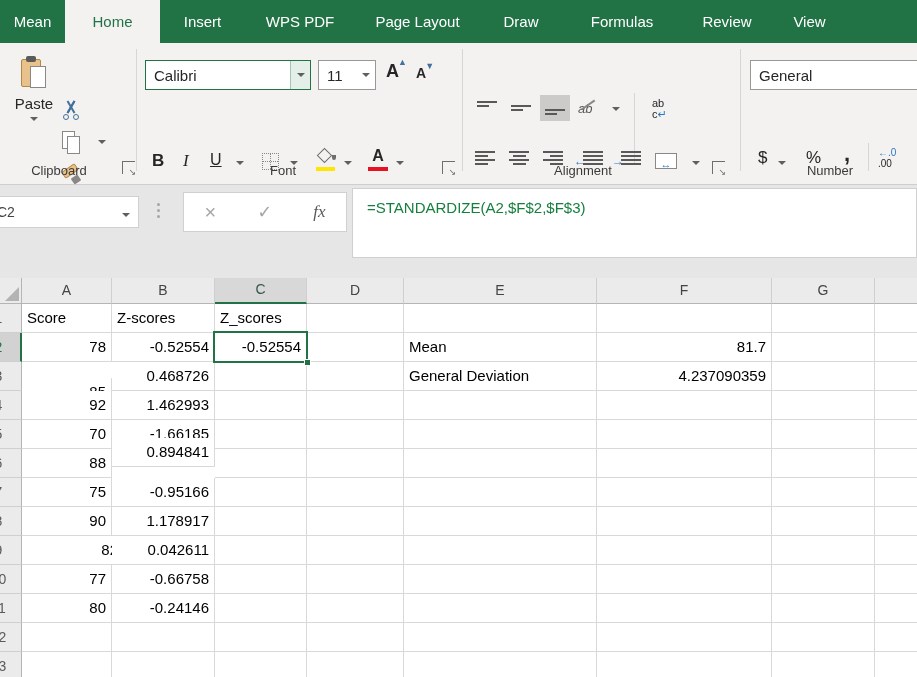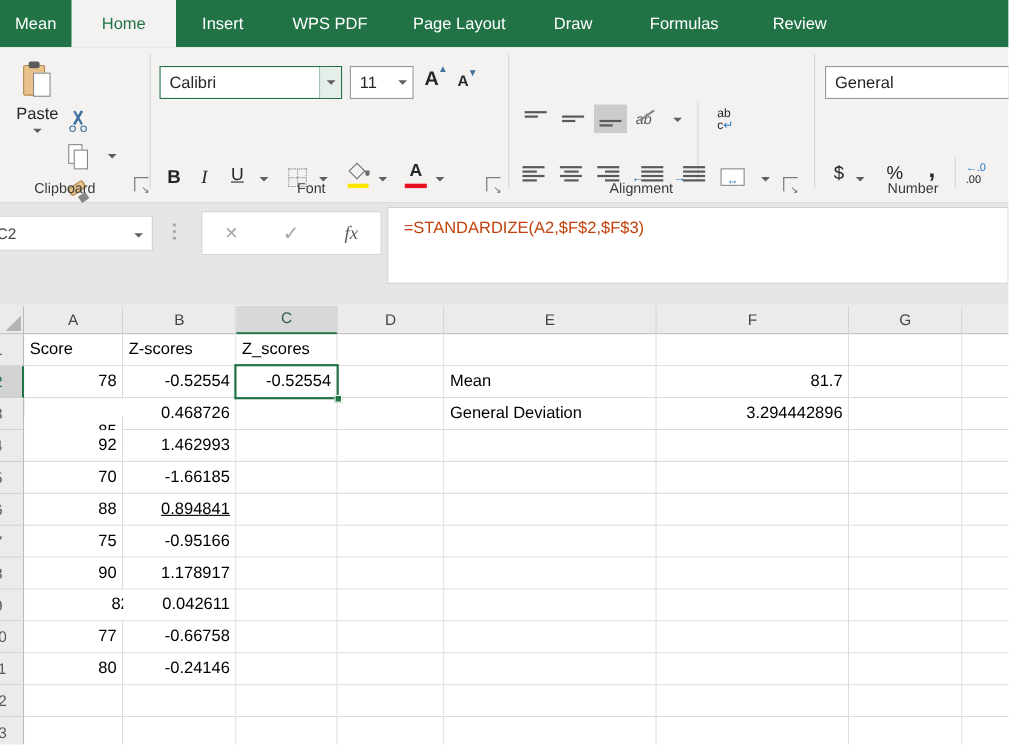--- a/index.html
+++ b/index.html
@@ -95,21 +95,21 @@
   .namebox { position:absolute; left:-14px; top:11px; width:153px; height:32px; background:#fff; border:1px solid #d0d0d0; display:flex; align-items:center; overflow:hidden; }
   .namebox .val { font-size:14px; color:#444; padding-left:10px; flex:1; }
   .namebox .dd { width:24px; text-align:center; }
   .fbar-dots { position:absolute; left:156px; top:18px; width:4px; display:flex; flex-direction:column; gap:3px; align-items:center; }
   .fbar-dots i { width:3px; height:3px; background:#a6a6a6; border-radius:50%; }
   .fbar-btns { position:absolute; left:183px; top:7px; width:164px; height:40px; background:#fff; border:1px solid #d0d0d0; display:flex; align-items:center; justify-content:space-around; }
   .fbtn-x { color:#a6a6a6; font-size:20px; }
   .fbtn-check { color:#a6a6a6; font-size:18px; }
   .fbtn-fx { color:#595959; font-size:17px; font-style:italic; font-family:"Liberation Serif", serif; }
   .formula-input { position:absolute; left:352px; top:3px; width:565px; height:70px; background:#fff; border:1px solid #d0d0d0; }
-  .formula-input .txt { font-size:15px; color:#c2410c; padding:10px 0 0 14px; white-space:nowrap; }
+  .formula-input .txt { font-size:15px; color:#15803d; padding:10px 0 0 14px; white-space:nowrap; }
 
   
   .sheet { position:absolute; left:0; top:278px; width:978px; height:399px; background:#fff; overflow:hidden; }
   .colhdr { position:absolute; top:0; height:26px; background:#ebebeb; border-right:1px solid #cfcfcf; border-bottom:1px solid #b5b5b5; color:#444; font-size:14px; text-align:center; line-height:25px; }
   .colhdr.sel { background:#d8d8d8; border-bottom:2px solid #217346; color:#33584a; line-height:23px; }
   .corner { position:absolute; left:0; top:0; width:22px; height:26px; background:#ebebeb; border-right:1px solid #b5b5b5; border-bottom:1px solid #b5b5b5; }
   .corner .tri { position:absolute; right:2px; bottom:2px; width:0; height:0; border-left:14px solid transparent; border-bottom:14px solid #b3b3b3; }
   .rowhdr { position:absolute; left:0; width:22px; background:#ebebeb; border-right:1px solid #b5b5b5; border-bottom:1px solid #cfcfcf; overflow:hidden; }
   .rowhdr .n { display:block; width:47px; margin-left:-25px; text-align:center; font-size:14px; color:#5a5a5a; line-height:28px; }
   .rowhdr.sel { background:#d2d2d2; border-right:2px solid #217346; }
@@ -127,20 +127,21 @@
 
   <div class="tabbar">
     <div class="tab" style="width:65px">Mean</div>
     <div class="tab active" style="width:95px">Home</div>
     <div class="tab" style="width:85px">Insert</div>
     <div class="tab" style="width:110px">WPS PDF</div>
     <div class="tab" style="width:125px">Page Layout</div>
     <div class="tab" style="width:82px">Draw</div>
     <div class="tab" style="width:120px">Formulas</div>
     <div class="tab" style="width:90px">Review</div>
+    <div class="tab" style="width:75px">View</div>
   </div>
 
   <div class="ribbon">
 
     <div class="paste-btn">
       <div class="clipboard-icon">
           <div class="board"></div>
           <div class="clip"></div>
           <div class="page"></div>
         </div>
@@ -352,21 +353,21 @@
         <div class="cell txt" style="left: 772px; top: 55px; width: 103px; height: 29px;"></div>
         <div class="cell txt" style="left: 875px; top: 55px; width: 103px; height: 29px;"></div>
         <div class="rowhdr" style="top: 84px; height: 29px;">
           <span class="n">3</span>
         </div>
         <div class="cell num" style="left: 22px; top: 100px; width: 90px; height: 29px;">85</div>
         <div class="cell num" style="left: 112px; top: 84px; width: 103px; height: 29px;">0.468726</div>
         <div class="cell txt" style="left: 215px; top: 84px; width: 92px; height: 29px;"></div>
         <div class="cell txt" style="left: 307px; top: 84px; width: 97px; height: 29px;"></div>
         <div class="cell txt" style="left: 404px; top: 84px; width: 193px; height: 29px;">General Deviation</div>
-        <div class="cell num" style="left: 597px; top: 84px; width: 175px; height: 29px;">3.294442896</div>
+        <div class="cell num" style="left: 597px; top: 84px; width: 175px; height: 29px;">4.237090359</div>
         <div class="cell txt" style="left: 772px; top: 84px; width: 103px; height: 29px;"></div>
         <div class="cell txt" style="left: 875px; top: 84px; width: 103px; height: 29px;"></div>
         <div class="rowhdr" style="top: 113px; height: 29px;">
           <span class="n">4</span>
         </div>
         <div class="cell num" style="left: 22px; top: 113px; width: 90px; height: 29px;">92</div>
         <div class="cell num" style="left: 112px; top: 113px; width: 103px; height: 29px;">1.462993</div>
         <div class="cell txt" style="left: 215px; top: 113px; width: 92px; height: 29px;"></div>
         <div class="cell txt" style="left: 307px; top: 113px; width: 97px; height: 29px;"></div>
         <div class="cell txt" style="left: 404px; top: 113px; width: 193px; height: 29px;"></div>
@@ -381,21 +382,21 @@
         <div class="cell txt" style="left: 215px; top: 142px; width: 92px; height: 29px;"></div>
         <div class="cell txt" style="left: 307px; top: 142px; width: 97px; height: 29px;"></div>
         <div class="cell txt" style="left: 404px; top: 142px; width: 193px; height: 29px;"></div>
         <div class="cell txt" style="left: 597px; top: 142px; width: 175px; height: 29px;"></div>
         <div class="cell txt" style="left: 772px; top: 142px; width: 103px; height: 29px;"></div>
         <div class="cell txt" style="left: 875px; top: 142px; width: 103px; height: 29px;"></div>
         <div class="rowhdr" style="top: 171px; height: 29px;">
           <span class="n">6</span>
         </div>
         <div class="cell num" style="left: 22px; top: 171px; width: 90px; height: 29px;">88</div>
-        <div class="cell num" style="left: 112px; top: 171px; width: 103px; height: 29px; text-decoration: underline;">0.894841</div>
+        <div class="cell num" style="left: 112px; top: 160px; width: 103px; height: 29px;">0.894841</div>
         <div class="cell txt" style="left: 215px; top: 171px; width: 92px; height: 29px;"></div>
         <div class="cell txt" style="left: 307px; top: 171px; width: 97px; height: 29px;"></div>
         <div class="cell txt" style="left: 404px; top: 171px; width: 193px; height: 29px;"></div>
         <div class="cell txt" style="left: 597px; top: 171px; width: 175px; height: 29px;"></div>
         <div class="cell txt" style="left: 772px; top: 171px; width: 103px; height: 29px;"></div>
         <div class="cell txt" style="left: 875px; top: 171px; width: 103px; height: 29px;"></div>
         <div class="rowhdr" style="top: 200px; height: 29px;">
           <span class="n">7</span>
         </div>
         <div class="cell num" style="left: 22px; top: 200px; width: 90px; height: 29px;">75</div>

